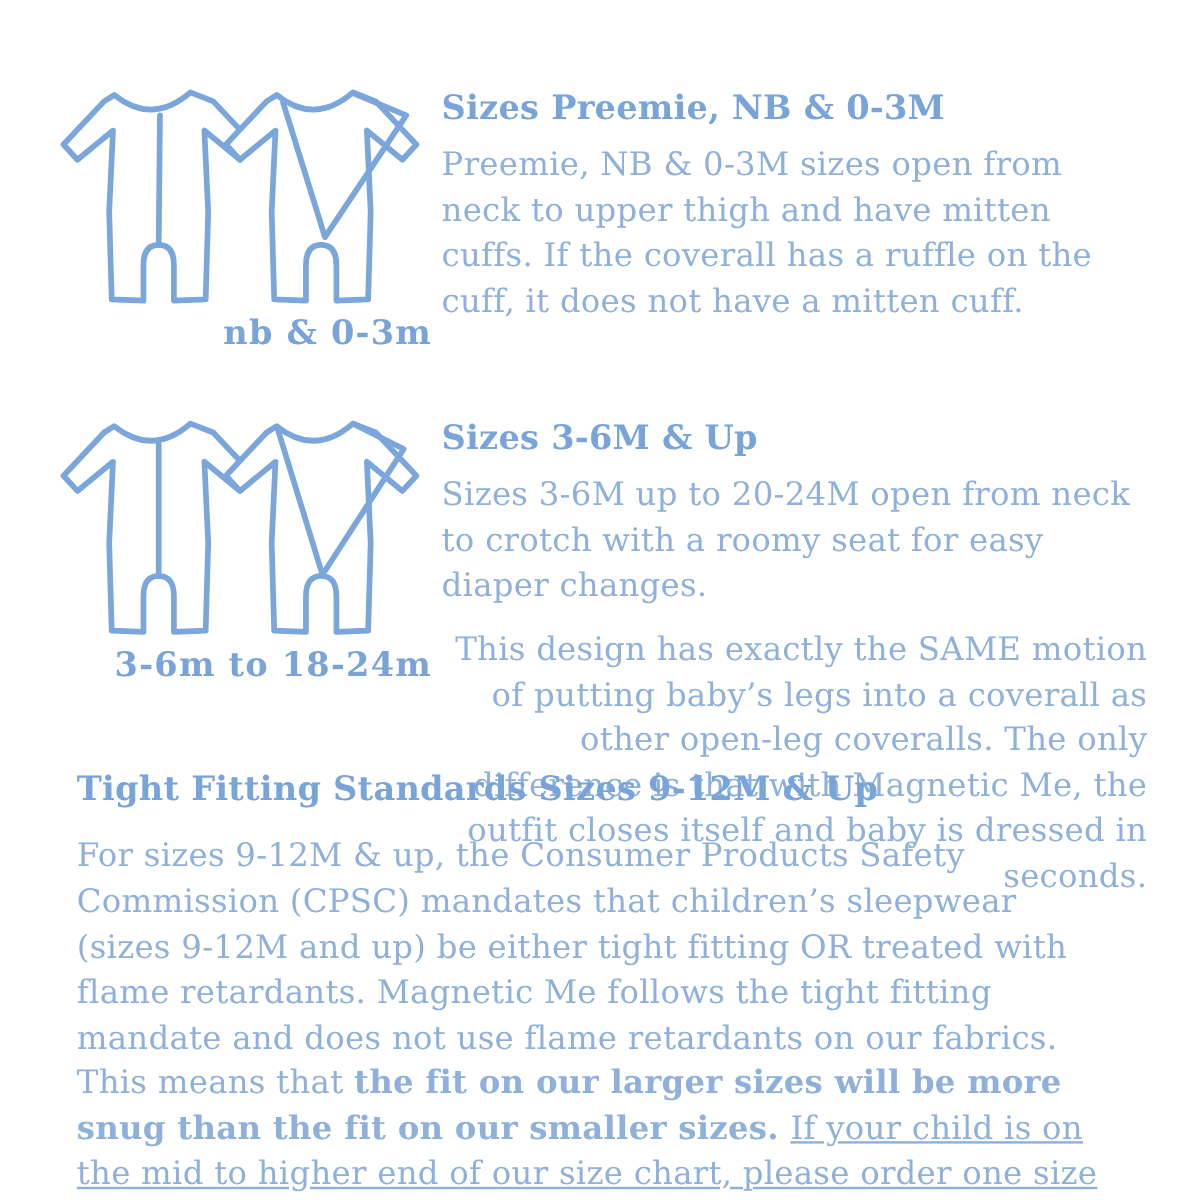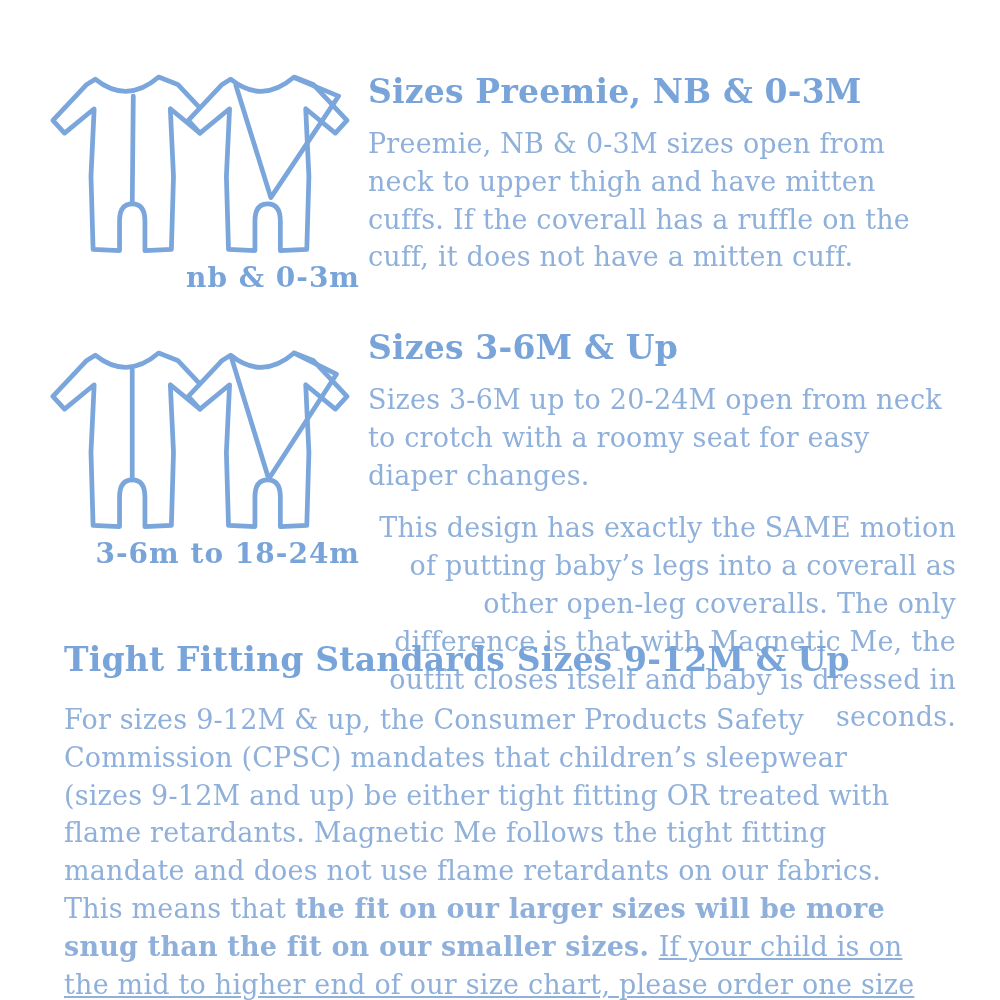--- a/index.html
+++ b/index.html
@@ -18,25 +18,25 @@
     font-size: 28px;
     font-weight: bold;
     letter-spacing: 1px;
     color: #78a4d9;
   }
   .fig-1 { left: 42px; top: 58px; }
   .fig-2 { left: 42px; top: 334px; }
 
   .textcol { position: absolute; }
   .text-1 { left: 368px; top: 74px;  width: 578px; }
-  .text-2 { left: 368px; top: 330px; width: 588px; }
+  .text-2 { left: 368px; top: 349px; width: 588px; }
 
   h2.section-heading {
     margin: 0 0 14px 0;
-    font-size: 33px;
+    font-size: 28px;
     font-weight: bold;
     letter-spacing: 0.2px;
     color: #78a4d9;
     line-height: 1.12;
   }
   p.body-text {
     margin: 0;
     font-size: 27px;
     line-height: 1.40;
     letter-spacing: 0.2px;

